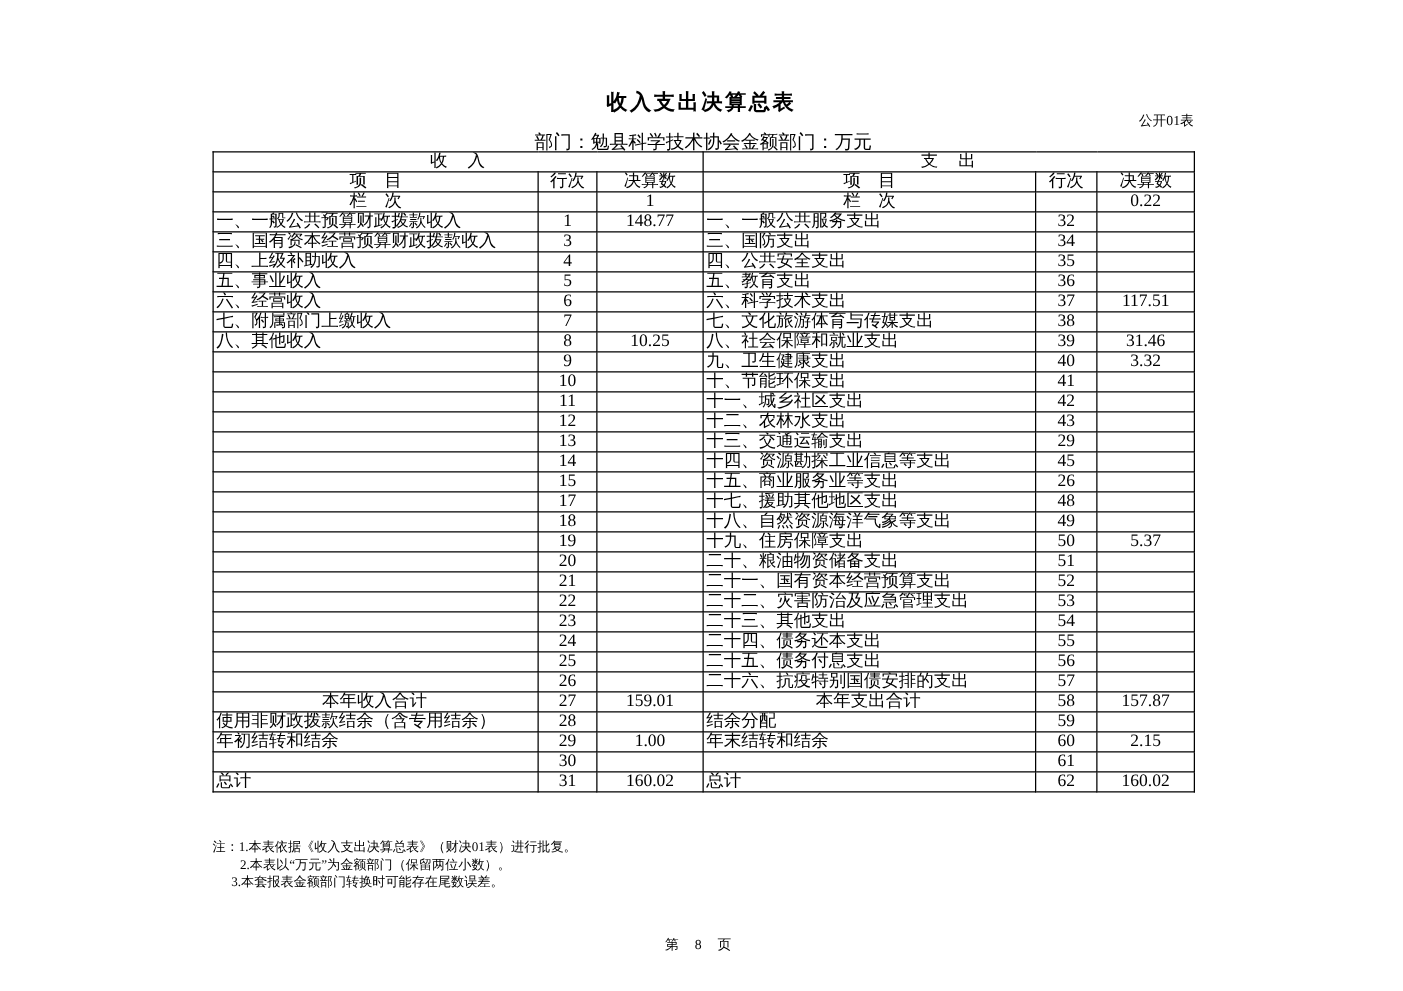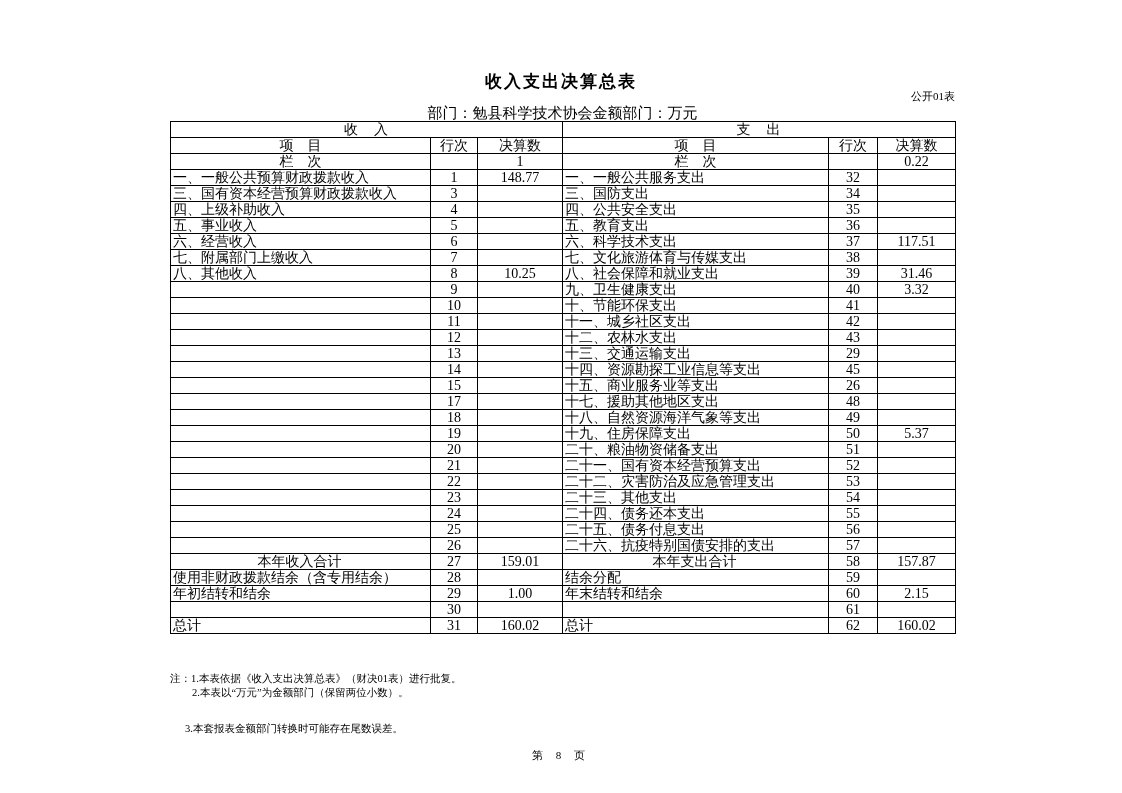--- a/index.html
+++ b/index.html
@@ -30,21 +30,21 @@
   td.c { text-align:center; }
   td.item { text-align:left; padding-left:3px; }
   td.item.center { text-align:center; padding-left:0; }
   td.item.indent { }
   td.num { text-align:center; }
   .sec-hdr td { letter-spacing:1px; }
   .notes {
     position:absolute; top:672px; left:170px; font-size:10.5px; line-height:14px;
   }
   .notes .note-line:nth-child(2) { padding-left:22px; }
-  .notes .note-line:nth-child(3) { padding-left:15px;margin-top:22px; }
+  .notes .note-line:nth-child(3) { padding-left:15px; }
   .page-footer {
     position:absolute; top:748px; left:0; width:1122px; text-align:center;
     font-size:11px; letter-spacing:5px;
   }
 </style>
 </head>
 <body>
 
 <div class="page">
 

